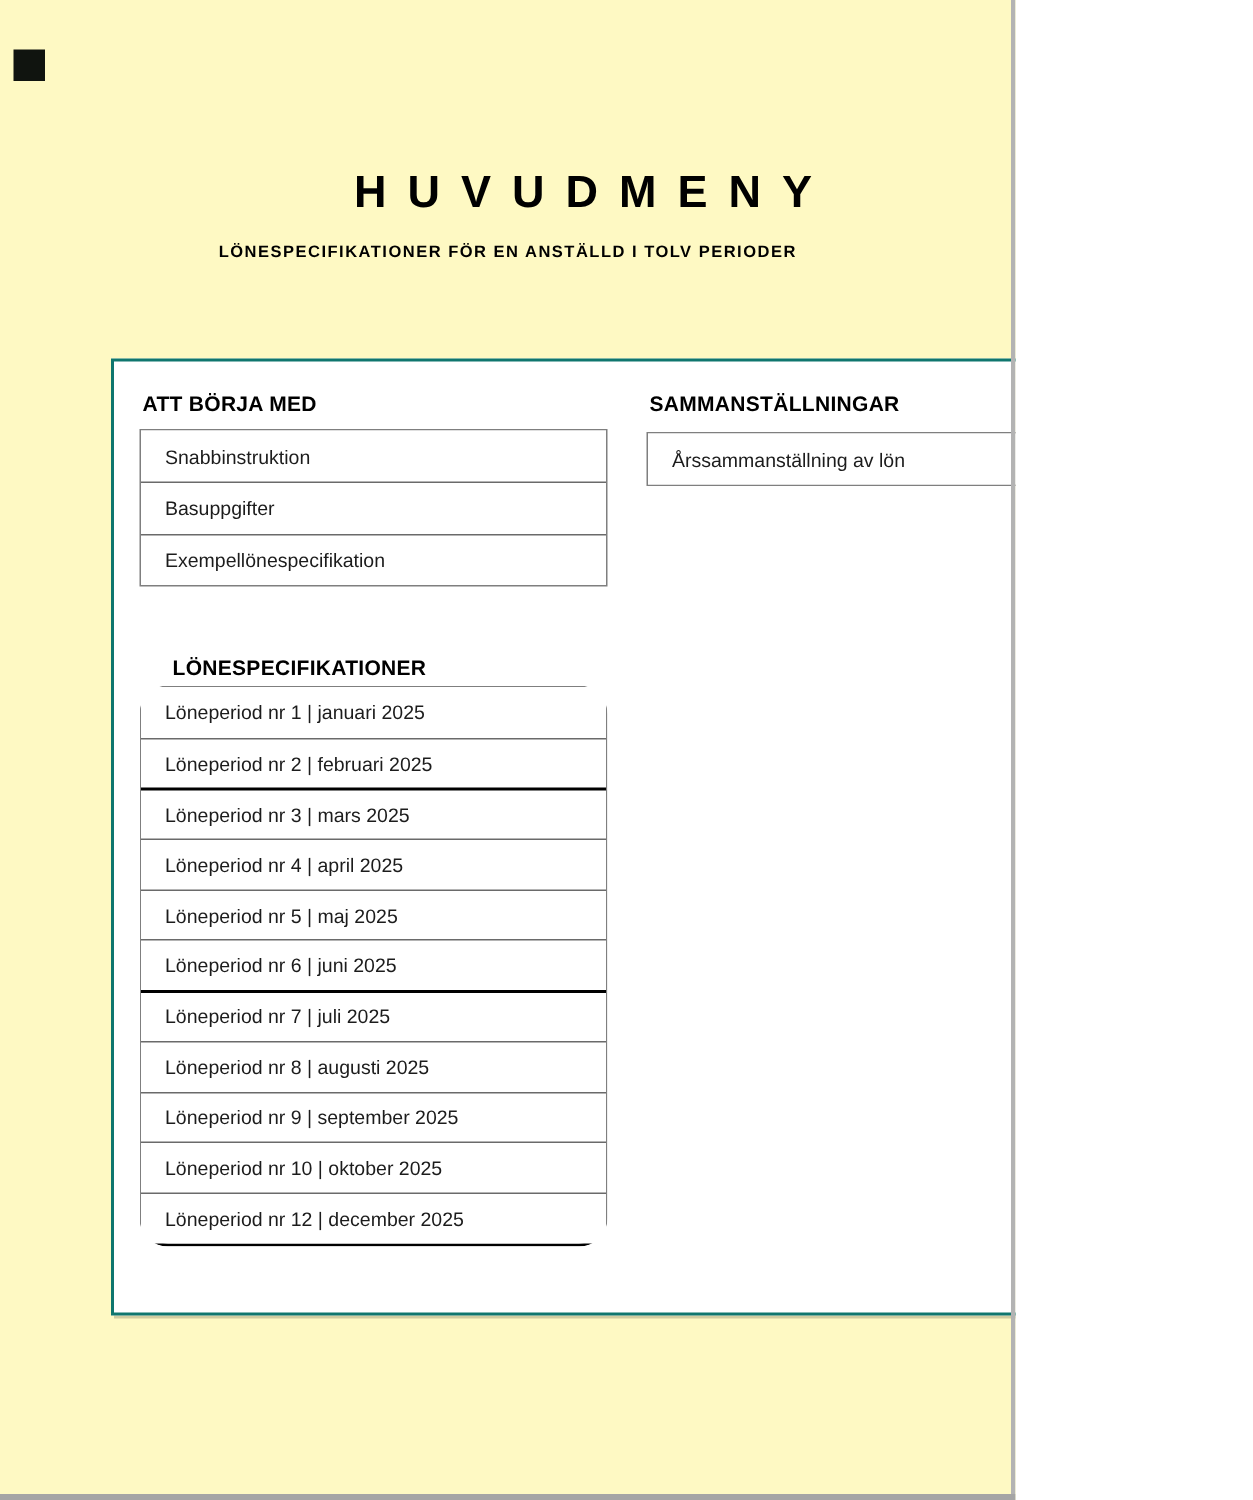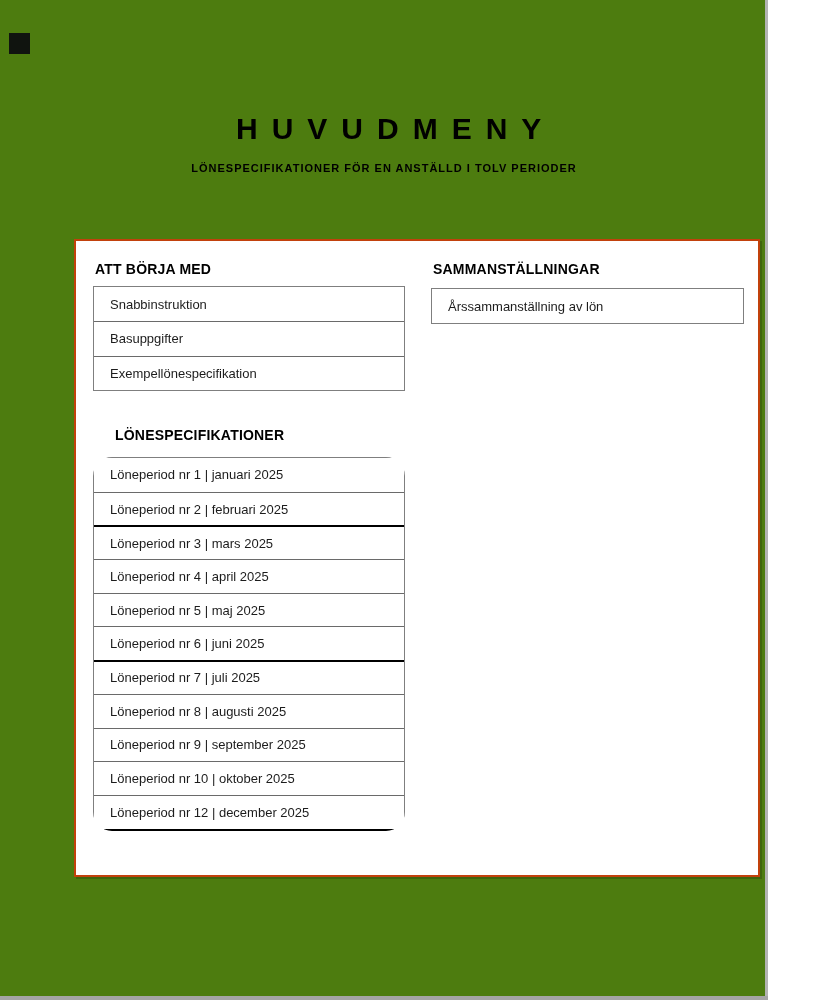--- a/index.html
+++ b/index.html
@@ -1,44 +1,44 @@
 <!DOCTYPE html>
 <html><head>
 <meta charset="utf-8">
 <style>
   html,body{margin:0;padding:0;background:#ffffff;}
   .page{
-    position:relative;width:768px;height:1000px;background:#4d7c0f;
+    position:relative;width:677px;height:1000px;background:#fef9c3;
     font-family:"Liberation Sans",sans-serif;color:#000;overflow:hidden;
   }
   .edge-right{position:absolute;top:0;right:0;width:3px;height:100%;background:#b3b3b3;}
   .edge-bottom{position:absolute;left:0;bottom:0;width:100%;height:4px;background:#a5a5a5;}
   .corner-mark{position:absolute;left:9px;top:33px;width:21px;height:21px;background:#10140f;}
 
   .title{
     position:absolute;left:236px;top:112px;margin:0;
     font-size:30px;line-height:34px;font-weight:700;letter-spacing:14px;white-space:nowrap;
   }
   .subtitle{
     position:absolute;left:0;top:158px;width:100%;margin:0;text-align:center;
     font-size:11px;line-height:20px;font-weight:700;letter-spacing:1px;white-space:nowrap;
   }
 
   .menu-box{
     position:absolute;left:74px;top:239px;width:686px;height:638px;
-    border:2px solid #c2410c;box-sizing:border-box;background:#fff;
+    border:2px solid #0f766e;box-sizing:border-box;background:#fff;
     box-shadow:2px 2px 0 rgba(0,0,0,0.18);
   }
   .section-heading{
     position:absolute;margin:0;font-size:14px;line-height:16px;font-weight:700;
     letter-spacing:0.2px;white-space:nowrap;
   }
   .h-start{left:19px;top:20px;}
   .h-summaries{left:357px;top:20px;}
-  .h-payslips{left:19px;top:186px;padding-left:20px;}
+  .h-payslips{left:19px;top:196px;padding-left:20px;}
 
   ul.btn-list{
     position:absolute;margin:0;padding:0;list-style:none;background:#fff;
     border:1px solid #7f7f7f;
   }
   ul.btn-list li{
     display:flex;align-items:center;box-sizing:border-box;
     padding-left:16px;font-size:13px;color:#1c1c1c;cursor:pointer;
     border-top:1px solid #6a6a6a;background:#fff;white-space:nowrap;
   }

